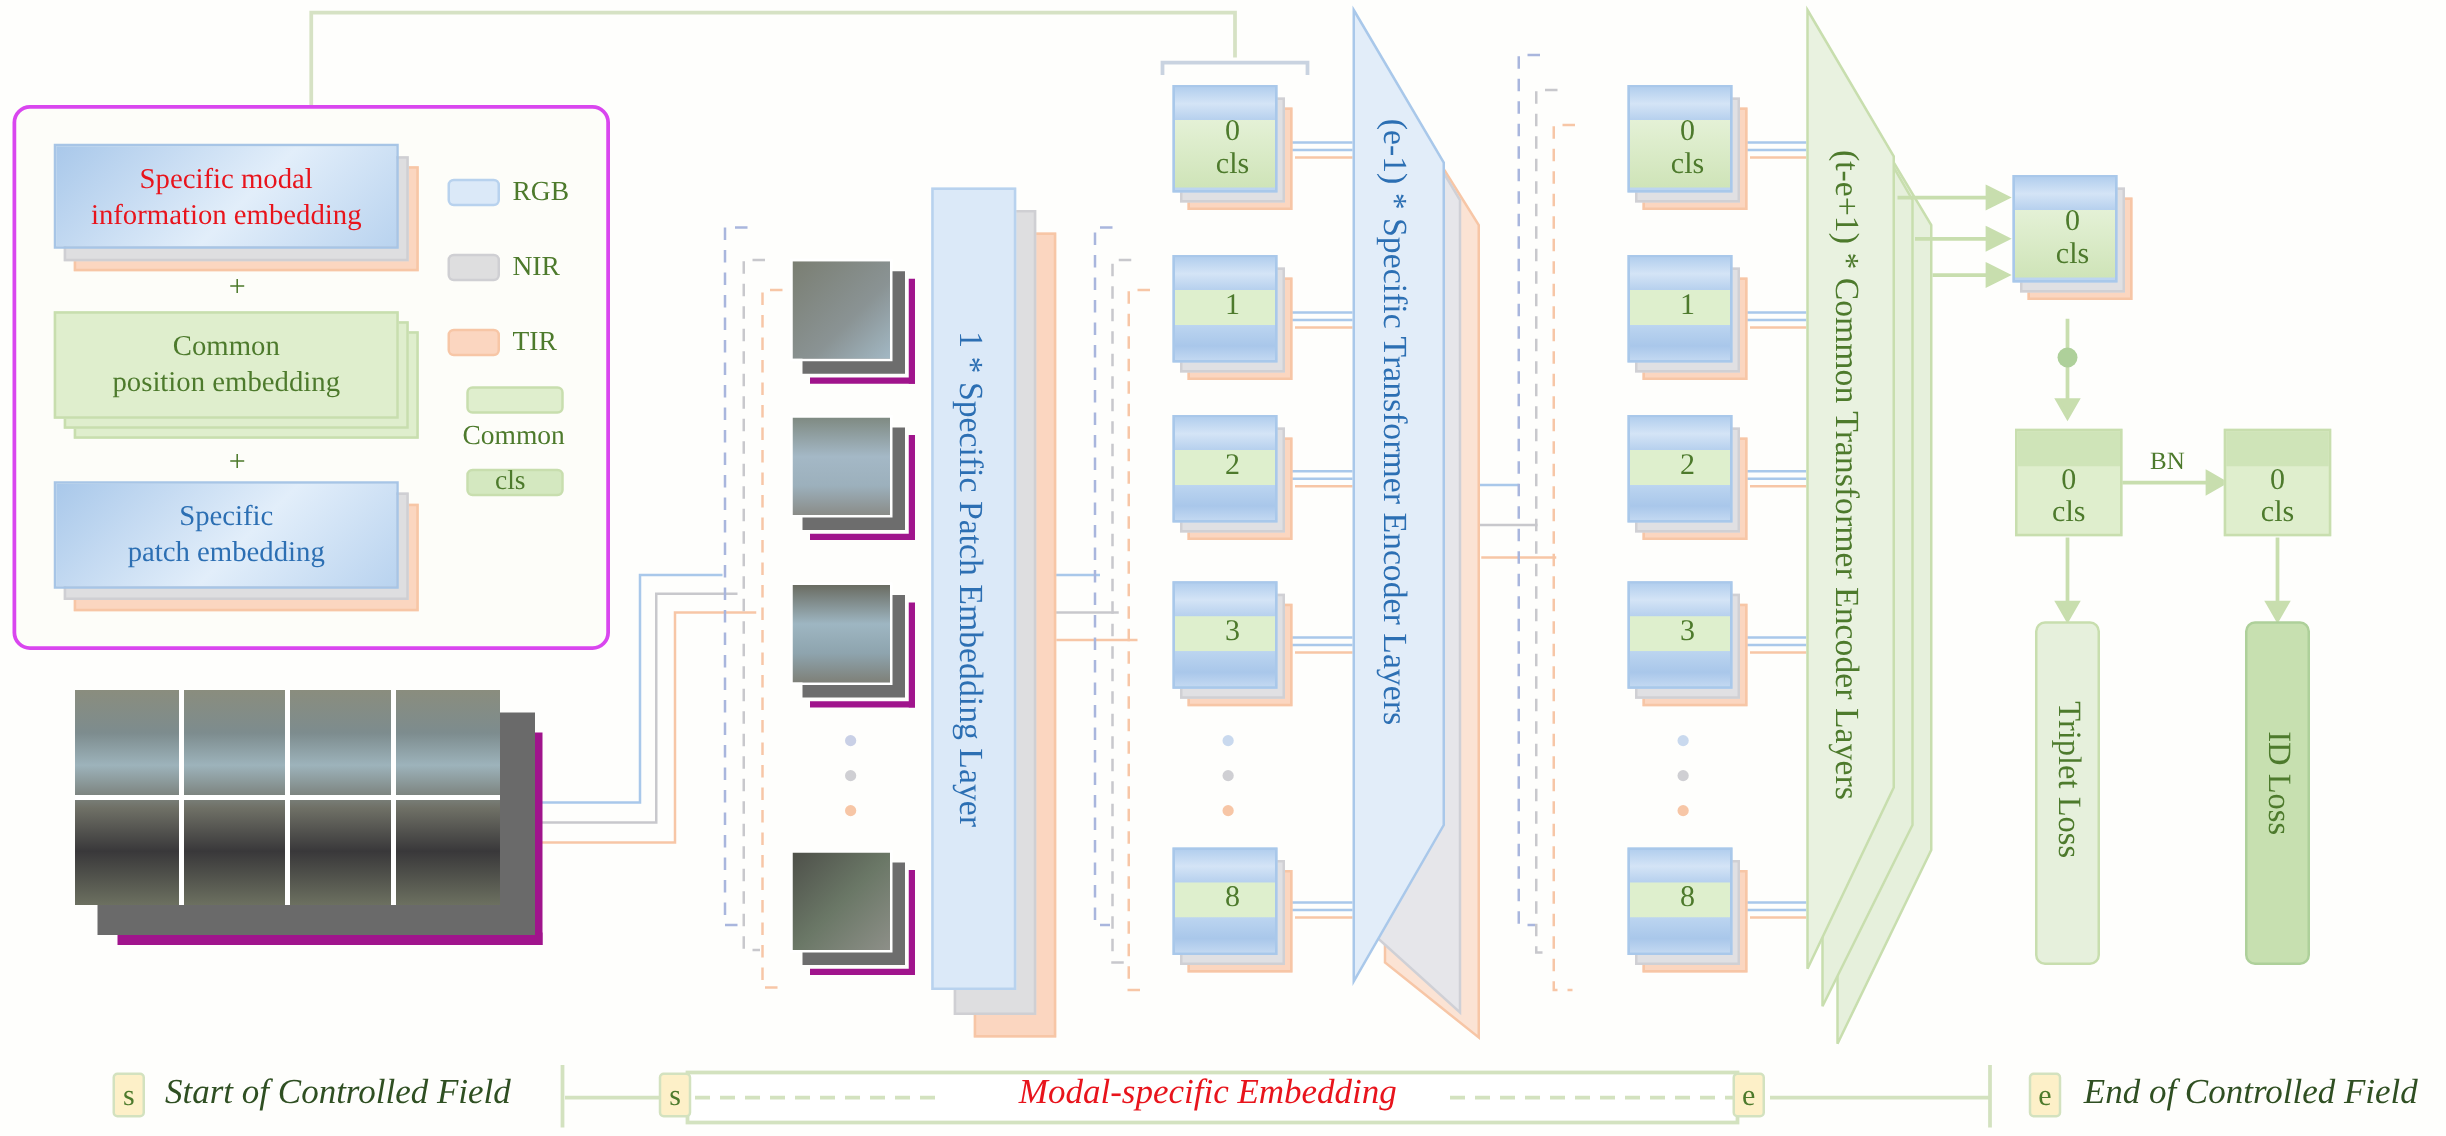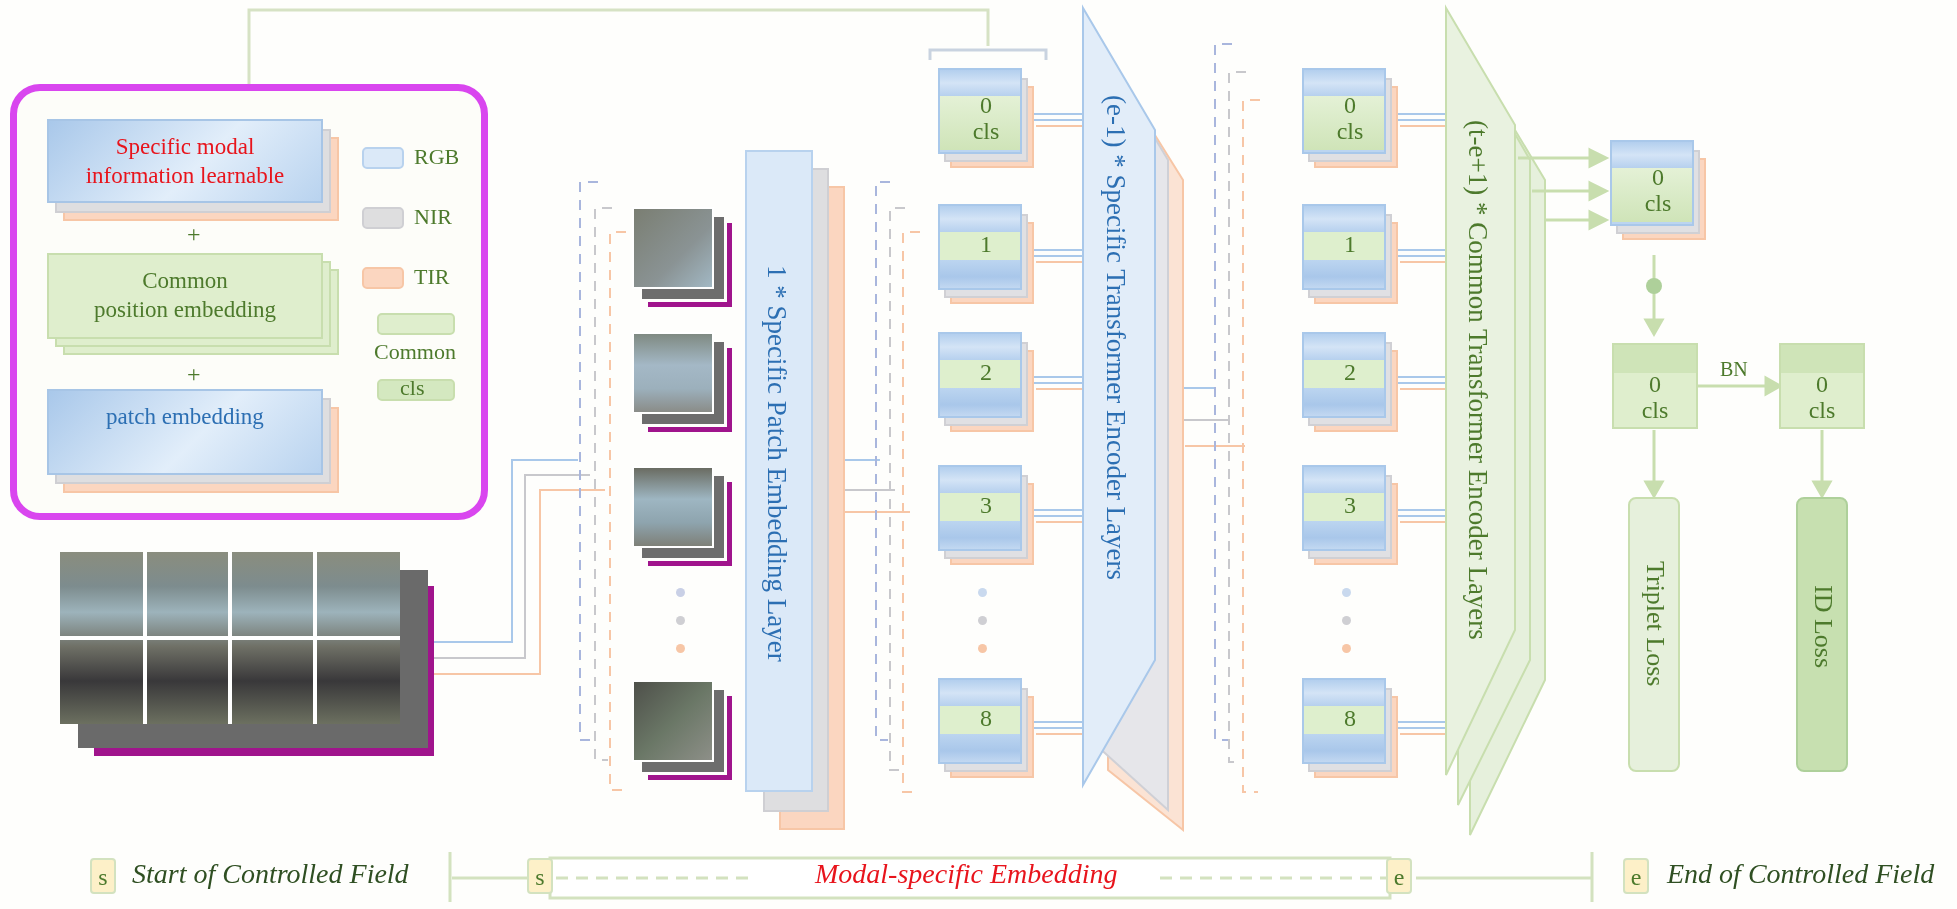--- a/index.html
+++ b/index.html
@@ -1,20 +1,20 @@
 <!DOCTYPE html>
 <html><head>
 <meta charset="utf-8">
 <style>
   html,body{margin:0;padding:0;background:#fefefc;}
   body{width:1957px;height:909px;position:relative;overflow:hidden;font-family:"Liberation Serif","DejaVu Serif",serif;color:#4d7a2c;}
   .abs{position:absolute;}
   svg.lines{position:absolute;left:0;top:0;width:1957px;height:909px;}
   
-  .panel{position:absolute;left:10px;top:84px;width:478px;height:436px;border:7px solid #d946ef;border-radius:30px;background:#fdfdf9;box-sizing:border-box;}
+  .panel{position:absolute;left:10px;top:84px;width:478px;height:436px;border:3px solid #d946ef;border-radius:14px;background:#fdfdf9;box-sizing:border-box;}
   .stack{position:absolute;}
   .stack .l{position:absolute;box-sizing:border-box;}
   .blue{background:linear-gradient(135deg,#a9c8ea,#e2eefa 55%,#b9d3ef);border:2px solid #a7c5e6;}
   .grey{background:#dedee0;border:2px solid #cfcfd3;}
   .orange{background:#fbd6c0;border:2px solid #f7c6a6;}
   .green{background:#dfeecd;border:2px solid #c8deae;}
   .txt{position:absolute;left:0;right:0;text-align:center;line-height:1.25;}
   .legend-sw{position:absolute;width:42px;height:22px;border-radius:5px;box-sizing:border-box;}
   .legend-lab{position:absolute;font-size:22px;color:#4d7a2c;}
   .plus{position:absolute;font-size:24px;color:#4d7a2c;}
@@ -130,39 +130,40 @@
   <path d="M1160 878 H1388" stroke="#d3e2bf" stroke-width="3" stroke-dasharray="12,8"></path>
 </svg>
 
 <div class="panel">
   <div class="stack" style="left:30px;top:28px;width:292px;height:102px;">
     <div class="l orange" style="left:16px;top:18px;width:276px;height:84px;"></div>
     <div class="l grey" style="left:8px;top:10px;width:276px;height:84px;"></div>
     <div class="l blue" style="left:0;top:0;width:276px;height:84px;"></div>
     <div class="txt" style="top:14px;width:276px;font-size:23px;color:#e8141c;">
       <div>Specific modal</div>
-      <div>information learnable</div>
+      <div>information embedding</div>
     </div>
   </div>
   <div class="plus" style="left:170px;top:130px;">+</div>
   <div class="stack" style="left:30px;top:162px;width:292px;height:102px;">
     <div class="l green" style="left:16px;top:16px;width:276px;height:86px;"></div>
     <div class="l green" style="left:8px;top:8px;width:276px;height:86px;"></div>
     <div class="l green" style="left:0;top:0;width:276px;height:86px;"></div>
     <div class="txt" style="top:14px;width:276px;font-size:23px;color:#4d7a2c;">
       <div>Common</div>
       <div>position embedding</div>
     </div>
   </div>
   <div class="plus" style="left:170px;top:270px;">+</div>
   <div class="stack" style="left:30px;top:298px;width:292px;height:104px;">
     <div class="l orange" style="left:16px;top:18px;width:276px;height:86px;"></div>
     <div class="l grey" style="left:8px;top:9px;width:276px;height:86px;"></div>
     <div class="l blue" style="left:0;top:0;width:276px;height:86px;"></div>
     <div class="txt" style="top:14px;width:276px;font-size:23px;color:#2c6fb3;">
+      <div>Specific</div>
       <div>patch embedding</div>
     </div>
   </div>
   <div class="legend-sw" style="left:345px;top:56px;background:#dbe9f8;border:2px solid #b8d2ee;"></div>
   <div class="legend-lab" style="left:397px;top:53px;">RGB</div>
   <div class="legend-sw" style="left:345px;top:116px;background:#dededf;border:2px solid #cfcfd3;"></div>
   <div class="legend-lab" style="left:397px;top:113px;">NIR</div>
   <div class="legend-sw" style="left:345px;top:176px;background:#fbd6c0;border:2px solid #f7c6a6;"></div>
   <div class="legend-lab" style="left:397px;top:173px;">TIR</div>
   <div class="legend-sw" style="left:360px;top:222px;width:78px;background:#dfeecd;border:2px solid #c8deae;"></div>

